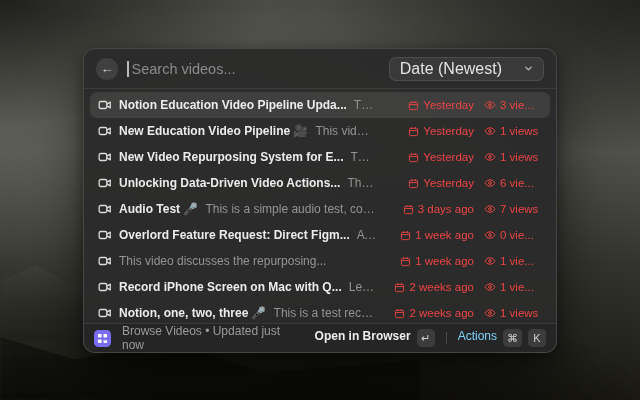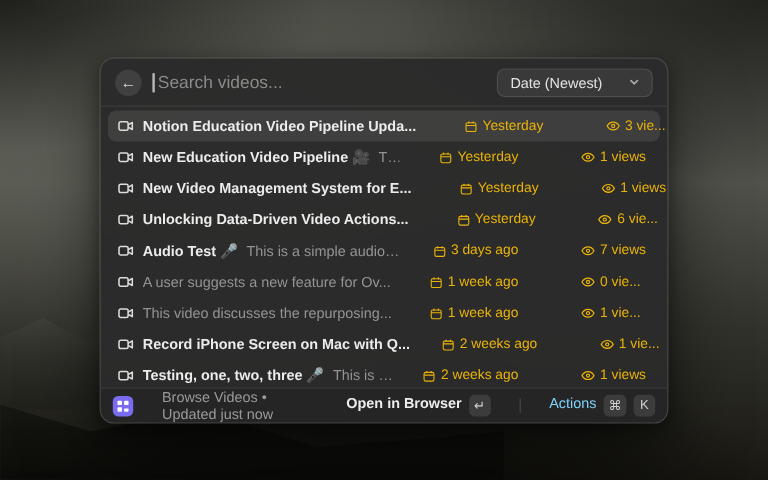--- a/index.html
+++ b/index.html
@@ -61,44 +61,44 @@
     margin-left:-6px;
   }
   .search-input::placeholder { color:#8b8b8b; }
   .sort-dropdown {
     flex:0 0 auto; height:24px;
     display:flex; align-items:center; gap:22px;
     padding:0 10px;
     background:rgba(255,255,255,.07);
     border:1px solid rgba(255,255,255,.10);
     border-radius:7px;
-    color:#e3e3e3; font-size:12px;text-align:right;
+    color:#e3e3e3; font-size:16px;text-align:right;
   }
   .sort-dropdown .chev { color:#a9a9a9; display:flex; }
 
   
   .list { flex:1; padding:3px 6px; overflow:hidden; }
   .row {
     height:26px; display:flex; align-items:center; gap:7px;
     padding:0 8px; border-radius:7px;
     white-space:nowrap;
   }
   .row.selected { background:rgba(255,255,255,.09); }
   .row .vid-icon { flex:0 0 auto; display:flex; color:#dcdcdc; }
   .row .title { font-size:12px; font-weight:bold; color:#ececec; flex:0 0 auto; }
   .row .desc  { font-size:12px; color:#949494; flex:1 1 auto; overflow:hidden; text-overflow:ellipsis; }
-  .row .meta  { flex:0 0 auto; display:flex; align-items:center; color:#eab308;gap:42px; }
+  .row .meta  { flex:0 0 auto; display:flex; align-items:center; color:#ef4444; }
   .row .date  { width:92px; display:flex; align-items:center; justify-content:flex-end; gap:4px; font-size:11.5px; }
   .row .views { width:58px; margin-left:10px; display:flex; align-items:center; gap:4px; font-size:11.5px; }
   .meta svg { flex:0 0 auto; }
 
   
   .footer {
     flex:0 0 28px; display:flex; align-items:center;
-    padding:0 10px; gap:24px;
+    padding:0 10px; gap:11px;
     border-top:1px solid rgba(255,255,255,.09);
     background:rgba(35,35,35,.6);
   }
   .ext-icon {
     width:17px; height:17px; border-radius:4.5px;
     background:#7a6cf0; flex:0 0 auto;
     display:flex; align-items:center; justify-content:center;
   }
   .footer .status { font-size:12px; color:#9a9a9a; flex:1; }
   .action-btn {
@@ -203,21 +203,21 @@
         </span>
       </span>
     </div>
       <div class="row">
       <span class="vid-icon">
         <svg width="14" height="14" viewBox="0 0 24 24" fill="none" stroke="currentColor" stroke-width="2.2" stroke-linejoin="round">
             <rect x="2" y="6" width="13" height="12" rx="2.5"></rect>
             <path d="M15 10.5 L21 7 V17 L15 13.5"></path>
           </svg>
       </span>
-      <span class="title">New Video Management System for E...</span>
+      <span class="title">New Video Repurposing System for E...</span>
       <span class="desc">This video explains the new centralize...</span>
       <span class="meta">
         <span class="date">
           <span style="display:flex">
             <svg width="11" height="11" viewBox="0 0 24 24" fill="none" stroke="currentColor" stroke-width="2">
                 <rect x="3" y="5" width="18" height="16" rx="3"></rect>
                 <path d="M3 10h18M8 2.5v4M16 2.5v4"></path>
               </svg>
           </span>
           <span>Yesterday</span>
@@ -293,20 +293,21 @@
         </span>
       </span>
     </div>
       <div class="row">
       <span class="vid-icon">
         <svg width="14" height="14" viewBox="0 0 24 24" fill="none" stroke="currentColor" stroke-width="2.2" stroke-linejoin="round">
             <rect x="2" y="6" width="13" height="12" rx="2.5"></rect>
             <path d="M15 10.5 L21 7 V17 L15 13.5"></path>
           </svg>
       </span>
+      <span class="title">Overlord Feature Request: Direct Figm...</span>
       <span class="desc">A user suggests a new feature for Ov...</span>
       <span class="meta">
         <span class="date">
           <span style="display:flex">
             <svg width="11" height="11" viewBox="0 0 24 24" fill="none" stroke="currentColor" stroke-width="2">
                 <rect x="3" y="5" width="18" height="16" rx="3"></rect>
                 <path d="M3 10h18M8 2.5v4M16 2.5v4"></path>
               </svg>
           </span>
           <span>1 week ago</span>
@@ -381,21 +382,21 @@
         </span>
       </span>
     </div>
       <div class="row">
       <span class="vid-icon">
         <svg width="14" height="14" viewBox="0 0 24 24" fill="none" stroke="currentColor" stroke-width="2.2" stroke-linejoin="round">
             <rect x="2" y="6" width="13" height="12" rx="2.5"></rect>
             <path d="M15 10.5 L21 7 V17 L15 13.5"></path>
           </svg>
       </span>
-      <span class="title">Testing, one, two, three 🎤</span>
+      <span class="title">Notion, one, two, three 🎤</span>
       <span class="desc">This is a test recording. Testing, one, two, three.</span>
       <span class="meta">
         <span class="date">
           <span style="display:flex">
             <svg width="11" height="11" viewBox="0 0 24 24" fill="none" stroke="currentColor" stroke-width="2">
                 <rect x="3" y="5" width="18" height="16" rx="3"></rect>
                 <path d="M3 10h18M8 2.5v4M16 2.5v4"></path>
               </svg>
           </span>
           <span>2 weeks ago</span>

